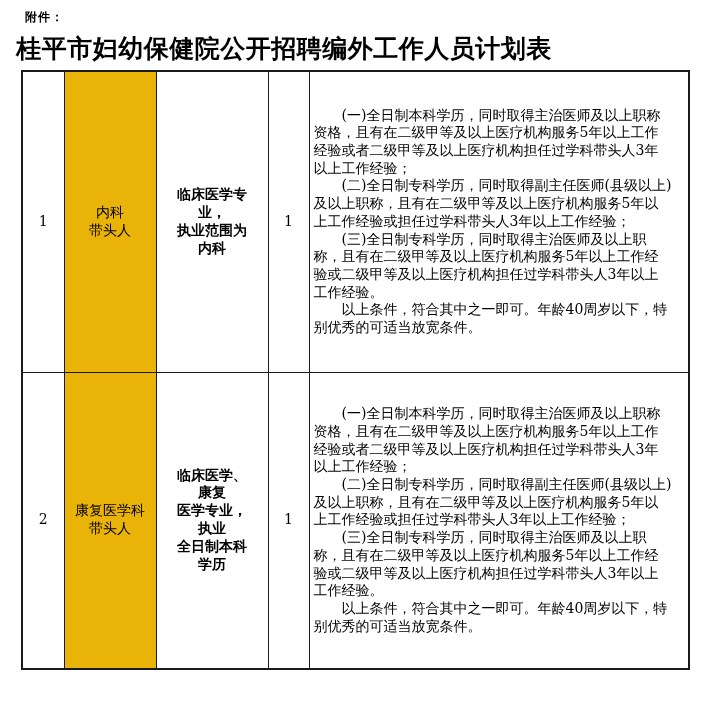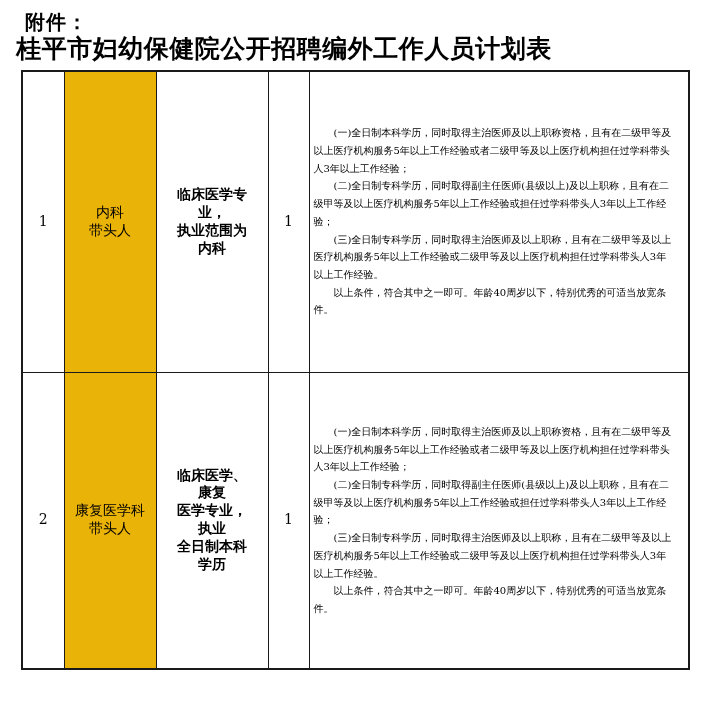--- a/index.html
+++ b/index.html
@@ -9,21 +9,21 @@
     background: #ffffff;
     font-family: "DejaVu Serif", "Liberation Serif", serif;
     color: #000000;
     position: relative;
     overflow: hidden;
   }
   .attachment-label {
     position: absolute;
     left: 25px;
     top: 9px;
-    font-size: 20px;
+    font-size: 12px;
     font-weight: bold;
     letter-spacing: 1px;
   }
   .page-title {
     position: absolute;
     left: 0;
     top: 32px;
     width: 568px;
     text-align: center;
     font-size: 25px;
@@ -57,21 +57,21 @@
   .col-post  { width: 92px; }
   .col-major { width: 112px; }
   .col-count { width: 41px; }
   .col-cond  { width: 380px; }
   td.post-cell { background: #eab308; }
   td.major-cell { padding: 0 14px; font-weight: bold; }
   td.conditions-cell {
     text-align: left;
     vertical-align: middle;
     padding: 0 16px 0 4px;
-    font-size: 10px;
+    font-size: 14px;
     line-height: 17.7px;
   }
 </style>
 </head>
 <body>
 
 <div class="attachment-label">附件：</div>
 
 <div class="page-title">桂平市妇幼保健院公开招聘编外工作人员计划表</div>
 

